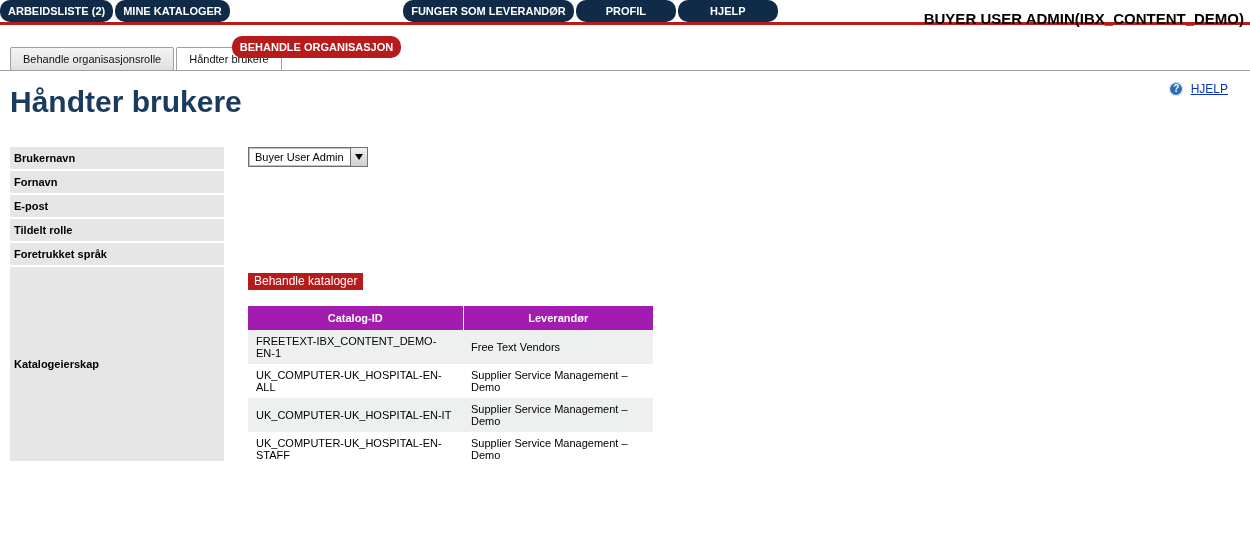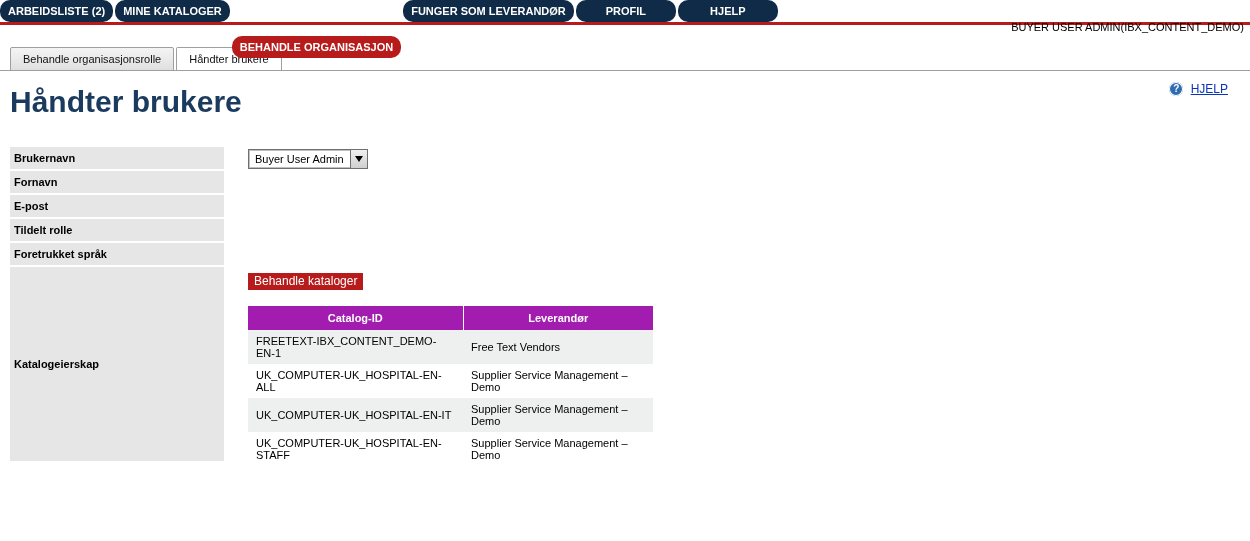--- a/index.html
+++ b/index.html
@@ -34,25 +34,25 @@
     min-width: 84px;
     border-radius: 10px;
   }
   .topbar .nav-item.active {
     background: #b71b1b;
     margin-top: 36px;
   }
   .topbar .user-info {
     position: absolute;
     right: 6px;
-    top: 16px;
+    top: 8px;
     height: 22px;
     line-height: 22px;
-    font-size: 11px;
-    font-weight: normal;
+    font-size: 15px;
+    font-weight: bold;
     color: #000000;
   }
 
   .tabs-row {
     margin: 22px 0 0 10px;
     font-size: 0;
   }
   .tabs-row .tab {
     display: inline-block;
     vertical-align: bottom;
@@ -111,21 +111,21 @@
     font-weight: normal;
     vertical-align: middle;
     cursor: pointer;
   }
 
   .form-area {
     margin-left: 10px;
   }
   .field-row {
     display: flex;
-    align-items: flex-end;
+    align-items: flex-start;
     margin: 0 0 2px 0;
   }
   .field-label {
     width: 210px;
     height: 18px;
     line-height: 18px;
     background: #e6e6e6;
     font-size: 11px;
     font-weight: bold;
     color: #000000;

